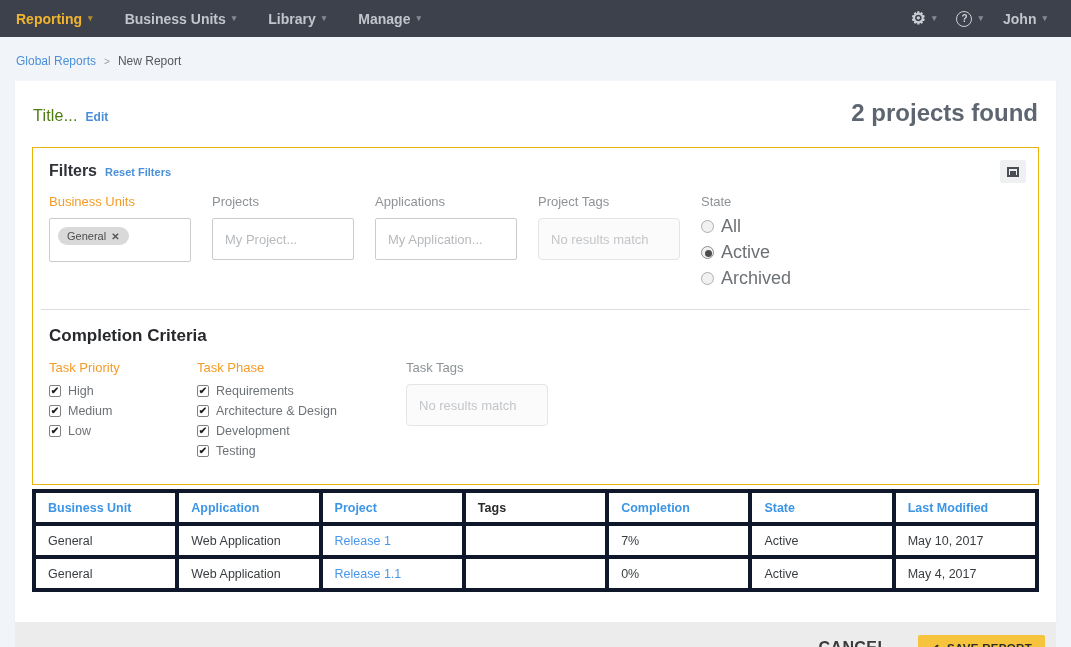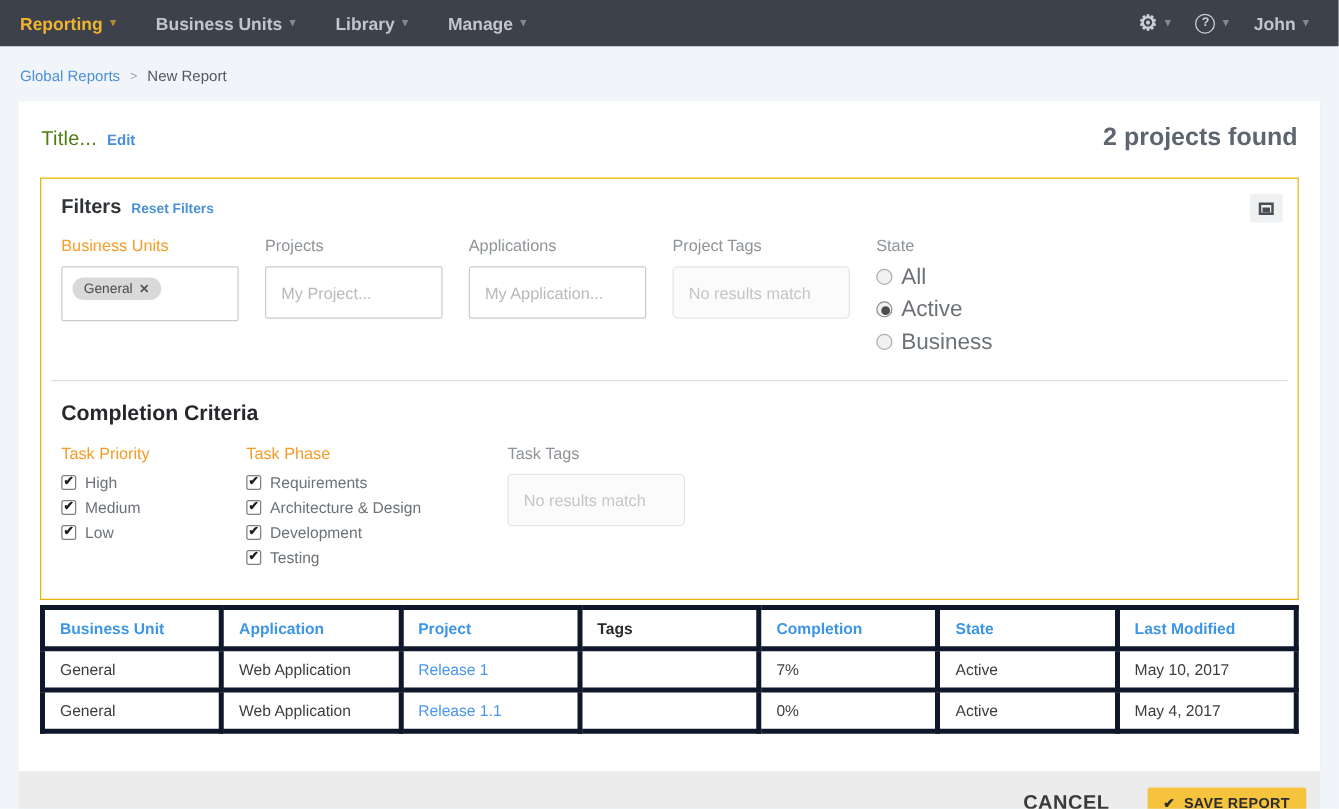--- a/index.html
+++ b/index.html
@@ -43,21 +43,21 @@
   .breadcrumb .current { color: #55595e; }
   
   .card {
     margin: 0 15px; background: #ffffff;
     padding: 18px 17px 30px;
     box-shadow: 0 1px 2px rgba(0,0,0,0.04);
   }
   .title-row { display: flex; align-items: baseline; padding: 0 1px; margin-bottom: 20px; }
   .report-title { font-size: 16px; color: #4d7c0f; font-weight: 400; letter-spacing: 0.2px; }
   .edit-link { font-size: 12px; font-weight: 700; color: #4a90d9; margin-left: 8px; cursor: pointer; }
-  .results-count { margin-left: auto; font-size: 20px; font-weight: 700; color: #5d6670; }
+  .results-count { margin-left: auto; font-size: 24px; font-weight: 700; color: #5d6670; }
   
   .filters-panel { border: 1px solid #eab308; padding: 14px 16px 0; position: relative; }
   .filters-head { display: flex; align-items: baseline; margin-bottom: 14px; }
   .filters-title { font-size: 16px; font-weight: 700; color: #2f3337; }
   .reset-link { font-size: 11px; font-weight: 700; color: #4a90d9; margin-left: 8px; cursor: pointer; }
   .collapse-btn {
     position: absolute; top: 12px; right: 12px;
     width: 26px; height: 23px; background: #eef0f1; border: none; border-radius: 2px;
     display: flex; align-items: center; justify-content: center; cursor: pointer;
   }
@@ -233,21 +233,21 @@
           <div class="radio-item">
             <span class="radio-circle"></span>
             <span>All</span>
           </div>
           <div class="radio-item">
             <span class="radio-circle selected"></span>
             <span>Active</span>
           </div>
           <div class="radio-item">
             <span class="radio-circle"></span>
-            <span>Business</span>
+            <span>Archived</span>
           </div>
         </div>
       </div>
     </div>
 
     <hr class="divider">
 
     <div class="cc-title">Completion Criteria</div>
 
     <div class="cc-row">

